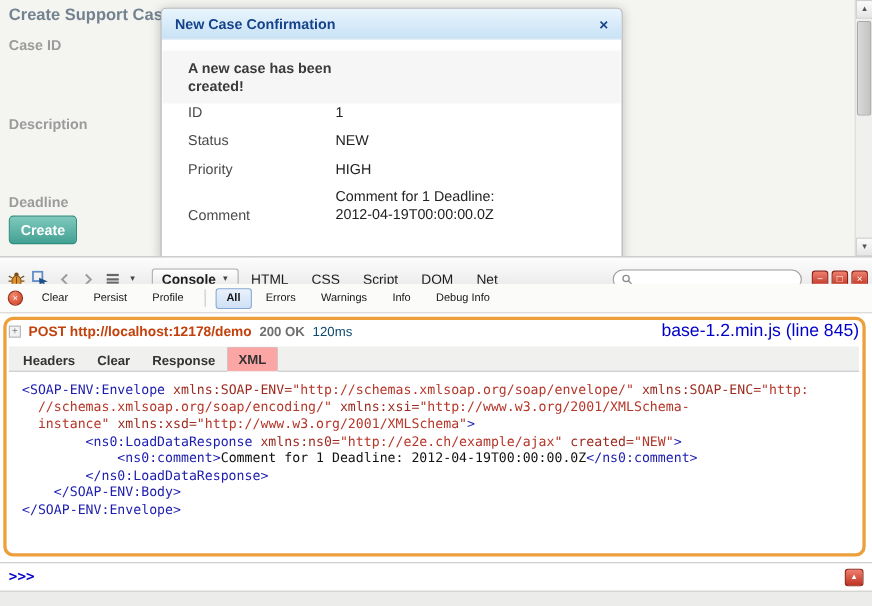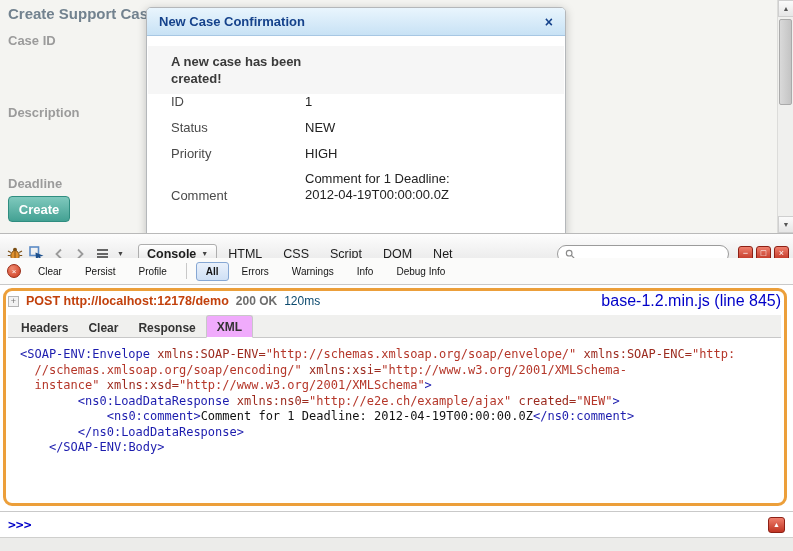--- a/index.html
+++ b/index.html
@@ -52,21 +52,21 @@
   
   .fb-console { position:absolute; left:0; top:285px; width:793px; height:226px; background:#fff; overflow:hidden; }
   .net-row { position:absolute; left:8px; top:7px; right:12px; height:18px; display:flex; align-items:center; gap:7px; }
   .twisty { width:11px; height:11px; border:1px solid #b5b5b5; background:#f2f2f2; color:#777; font-size:9px; line-height:9px; text-align:center; }
   .net-title { font-size:12.5px; font-weight:bold; color:#c2410c; white-space:nowrap; }
   .net-status { font-size:12px; font-weight:bold; color:#6e6e6e; }
   .net-time { font-size:12px; color:#0c4a6e; }
   .net-src { margin-left:auto; font-size:16px; color:#0000c8; text-decoration:none; white-space:nowrap; }
   .net-tabs { position:absolute; left:8px; top:30px; right:12px; height:23px; background:#f0f0ee; border-bottom:1px solid #c8c8c8; display:flex; align-items:flex-end; padding:0 3px; }
   .net-tab { padding:4px 10px 3px; font-size:12px; font-weight:bold; color:#333; margin-bottom:-1px; }
-  .net-tab.active { background:#f0abfc; border:1px solid #c8c8c8; border-bottom:1px solid #fff; border-radius:3px 3px 0 0; }
+  .net-tab.active { background:#fca5a5; border:1px solid #c8c8c8; border-bottom:1px solid #fff; border-radius:3px 3px 0 0; }
   .xml-block { position:absolute; left:20px; top:62px; right:8px; font-family:"DejaVu Sans Mono", monospace; font-size:12px; line-height:15.5px; }
   .xline { white-space:pre; }
   .x-tag { color:#1c1cae; }
   .x-attr { color:#9c2b1f; }
   .x-url { color:#b5372a; }
   .x-val { color:#b5372a; }
   .x-text { color:#111; }
 
   
   .annotation { position:absolute; left:3px; top:288px; width:784px; height:218px; border:3px solid #ec9f3a; border-radius:9px; pointer-events:none; z-index:50; }
@@ -198,20 +198,21 @@
       <div class="net-tab active">XML</div>
     </div>
     <div class="xml-block">
         <div class="xline"><span class="x-tag">&lt;SOAP-ENV:Envelope</span><span class="x-attr"> xmlns:SOAP-ENV=</span><span class="x-url">"http://schemas.xmlsoap.org/soap/envelope/"</span><span class="x-attr"> xmlns:SOAP-ENC=</span><span class="x-url">"http:</span></div>
         <div class="xline">  <span class="x-url">//schemas.xmlsoap.org/soap/encoding/"</span><span class="x-attr"> xmlns:xsi=</span><span class="x-url">"http://www.w3.org/2001/XMLSchema-</span></div>
         <div class="xline">  <span class="x-url">instance"</span><span class="x-attr"> xmlns:xsd=</span><span class="x-url">"http://www.w3.org/2001/XMLSchema"</span><span class="x-tag">&gt;</span></div>
         <div class="xline">        <span class="x-tag">&lt;ns0:LoadDataResponse</span><span class="x-attr"> xmlns:ns0=</span><span class="x-url">"http://e2e.ch/example/ajax"</span><span class="x-attr"> created=</span><span class="x-val">"NEW"</span><span class="x-tag">&gt;</span></div>
         <div class="xline">            <span class="x-tag">&lt;ns0:comment&gt;</span><span class="x-text">Comment for 1 Deadline: 2012-04-19T00:00:00.0Z</span><span class="x-tag">&lt;/ns0:comment&gt;</span></div>
         <div class="xline">        <span class="x-tag">&lt;/ns0:LoadDataResponse&gt;</span></div>
         <div class="xline">    <span class="x-tag">&lt;/SOAP-ENV:Body&gt;</span></div>
+        <div class="xline"><span class="x-tag">&lt;/SOAP-ENV:Envelope&gt;</span></div>
       </div>
   </div>
 
   <div class="annotation"></div>
 
   <div class="fb-cmdline">
     <span class="cmd-prompt">&gt;&gt;&gt;</span>
     <input class="cmd-input" style="">
     <button class="cmd-expand">▲</button>
   </div>

